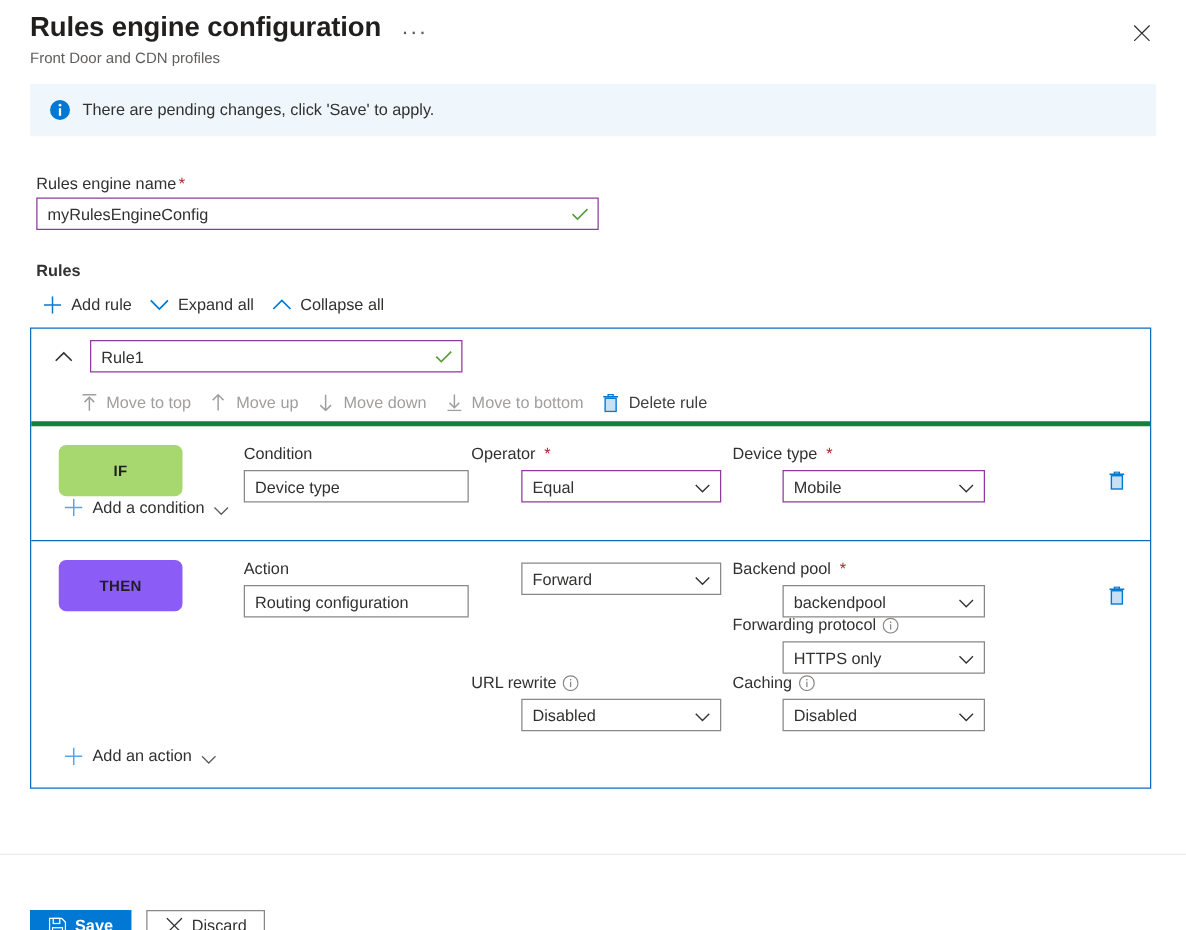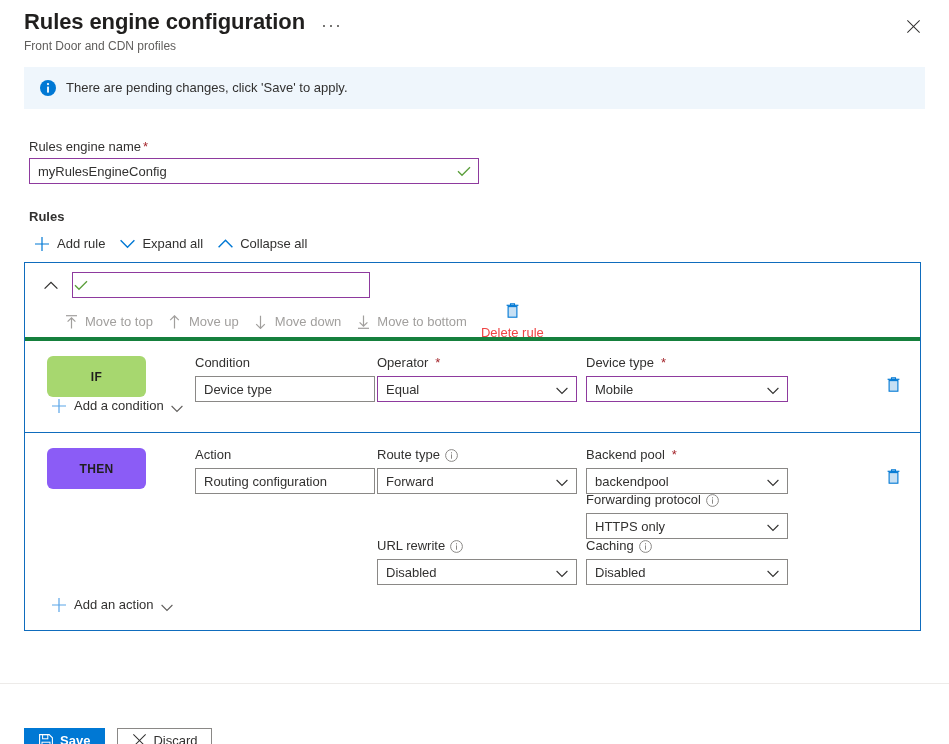--- a/index.html
+++ b/index.html
@@ -83,21 +83,21 @@
   }
 
   .rule-toolbar {
     height:34px; display:flex; align-items:center; padding-left:34px; gap:2px;
     border-bottom:4px solid #15803d;
   }
   .tb {
     display:flex; align-items:center; gap:6px; padding:3px 8px 3px 4px; background:transparent;
     border:none; font-family:"Liberation Sans", sans-serif; font-size:13px; line-height:18px;
   }
-  .tb.enabled { color:#ef4444; cursor:pointer;flex-direction:column; }
+  .tb.enabled { color:#404040; cursor:pointer; }
   .tb.disabled { color:#a19f9d; cursor:default; }
   .tb .gl { width:16px; height:16px; display:flex; align-items:center; justify-content:center; flex:none; }
 
   
   .sect { position:relative; padding:0; }
   .sect.if-sect { border-bottom:1px solid #0f6cbd; height:92px; }
   .sect.then-sect { height:197px; }
 
   .badge {
     position:absolute; width:99px; height:41px; border-radius:6px;
@@ -113,21 +113,21 @@
 
   .tbox {
     height:26px; border:1px solid #8a8886; background:#fff;
     display:flex; align-items:center; padding:0 8px; margin-top:4px;
     font-size:13px; color:#323130;
   }
   .ddl {
     height:26px; border:1px solid #8a8886; background:#fff;
     display:flex; align-items:center; justify-content:space-between;
     padding:0 8px 0 8px; margin-top:4px; cursor:pointer;
-    font-size:13px; color:#323130;
+    font-size:13px; color:#323130;margin-left:40px;
   }
   .ddl.purple { border-color:#8e3a9e; }
   .ddl .cv { width:12px; height:12px; flex:none; margin-left:6px; }
 
   .trash-btn {
     position:absolute; width:26px; height:26px; display:flex; align-items:center;
     justify-content:center; cursor:pointer; background:transparent; border:none; padding:0;
   }
 
   .addlink {
@@ -226,20 +226,21 @@
 
     <div class="rule-top">
       <button class="chev-btn">
         <span>
           <svg width="14" height="9" viewBox="0 0 14 9">
               <path d="M0.6 7.6 L7 1.3 L13.4 7.6" stroke="#323130" stroke-width="1.3" fill="none"></path>
             </svg>
         </span>
       </button>
       <div class="rule-name-wrap">
+        <input class="rule-name-input" type="text" value="Rule1" style="">
         <span class="ok-check">
           <svg width="16" height="16" viewBox="0 0 16 16">
               <path d="M2 8.3 L6 12.3 L14 4.3" stroke="#5a9e3a" stroke-width="1.3" fill="none"></path>
             </svg>
         </span>
       </div>
     </div>
 
     <div class="rule-toolbar">
       <button class="tb disabled">
@@ -361,30 +362,20 @@
       <div class="col" style="left:170px; top:13px; width:180px;">
         <div class="lbl-row field-label">
           <span>Action</span>
         </div>
         <div class="tbox">
           <span>Routing configuration</span>
         </div>
       </div>
 
       <div class="col" style="left:352px; top:13px; width:200px;">
-        <div class="lbl-row field-label">
-          <span>Route type</span>
-          <span class="info-i">
-            <svg width="13" height="13" viewBox="0 0 13 13">
-                <circle cx="6.5" cy="6.5" r="5.9" stroke="#8a8886" stroke-width="1" fill="none"></circle>
-                <rect x="6" y="5.4" width="1" height="4.3" fill="#8a8886"></rect>
-                <rect x="6" y="3.2" width="1" height="1.2" fill="#8a8886"></rect>
-              </svg>
-          </span>
-        </div>
         <div class="ddl">
           <span>Forward</span>
           <span class="cv">
             <svg width="12" height="8" viewBox="0 0 12 8">
                 <path d="M0.6 1 L6 6.4 L11.4 1" stroke="#323130" stroke-width="1.1" fill="none"></path>
               </svg>
           </span>
         </div>
       </div>
 

